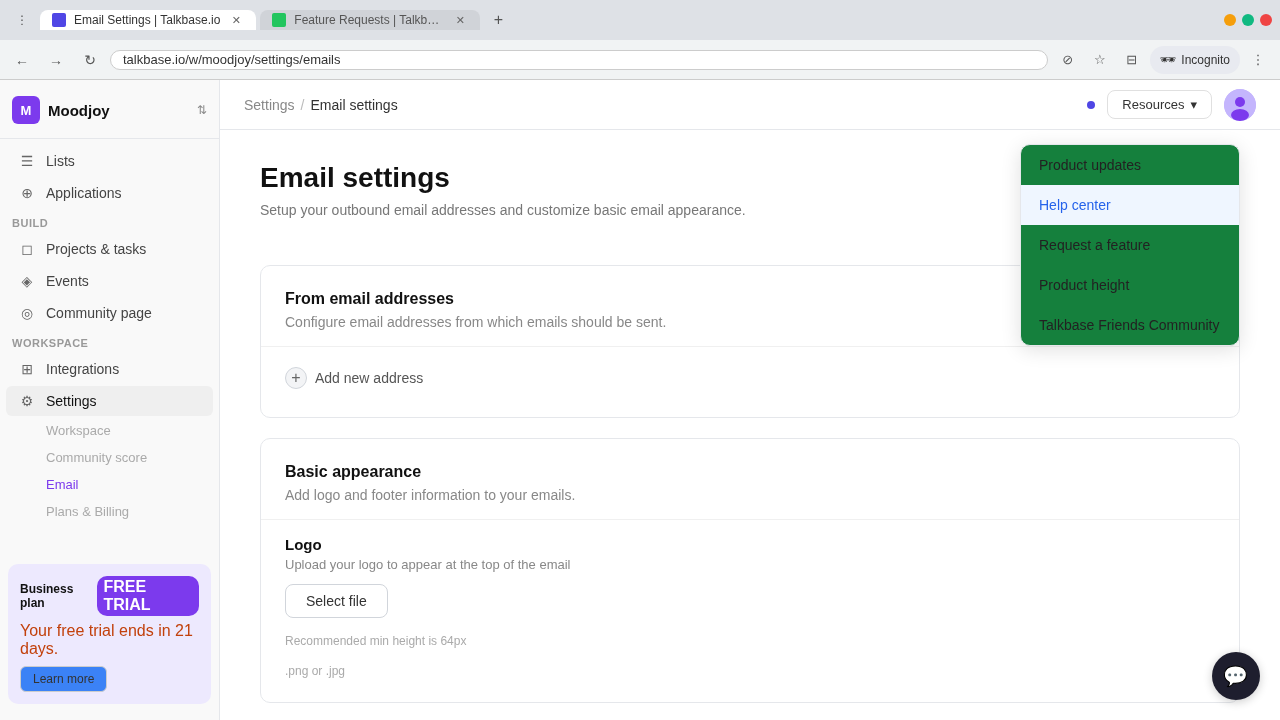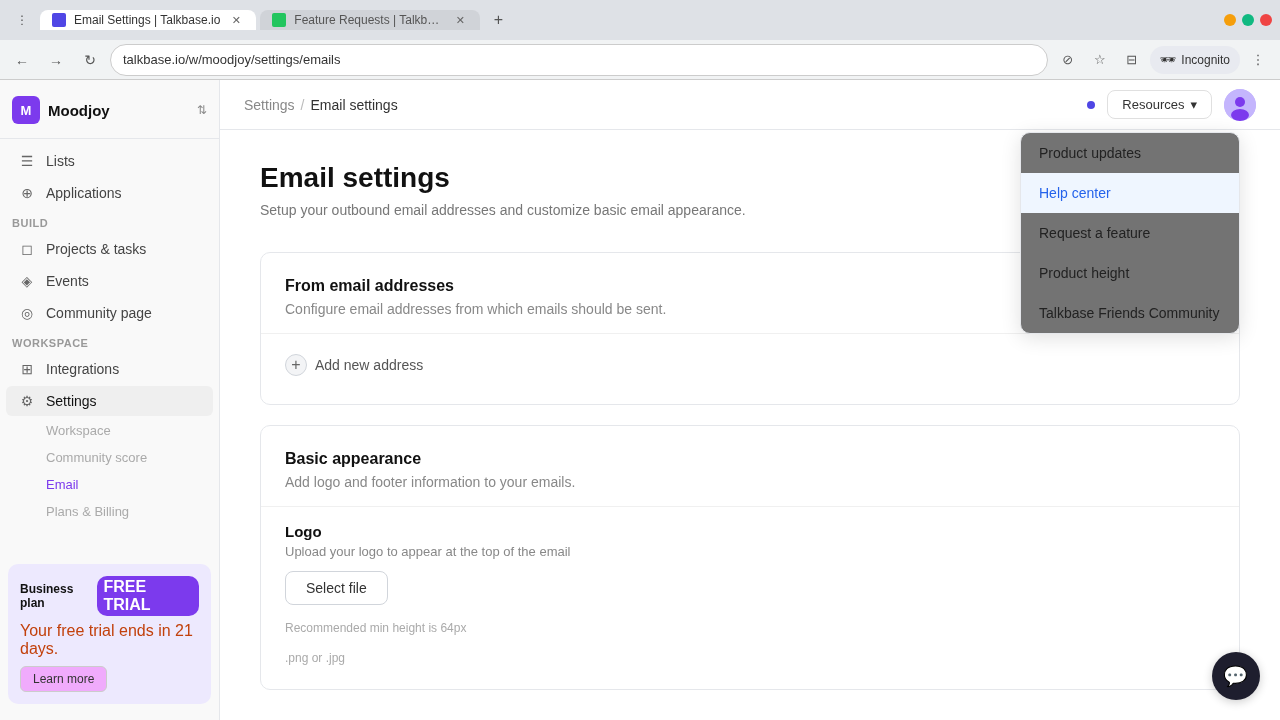--- a/index.html
+++ b/index.html
@@ -9,21 +9,21 @@
     .browser-chrome { background: #dee1e6; width: 1280px; height: 720px; display: flex; flex-direction: column; }
     .browser-titlebar { background: #dee1e6; height: 40px; display: flex; align-items: center; padding: 0 8px; gap: 4px; }
     .browser-tab { background: white; border-radius: 8px 8px 0 0; height: 20px; display: flex; align-items: center; padding: 0 12px; gap: 8px; font-size: 12px; color: #333; min-width: 160px; max-width: 220px; }
     .browser-tab.inactive { background: #d0d3d8; color: #555; }
     .browser-tab .tab-favicon { width: 14px; height: 14px; background: #4f46e5; border-radius: 2px; flex-shrink: 0; }
     .browser-tab .tab-favicon2 { width: 14px; height: 14px; background: #22c55e; border-radius: 2px; flex-shrink: 0; }
     .browser-tab .tab-close { margin-left: auto; width: 16px; height: 16px; display: flex; align-items: center; justify-content: center; border-radius: 50%; color: #666; font-size: 11px; cursor: pointer; }
     .tab-new { width: 28px; height: 28px; display: flex; align-items: center; justify-content: center; border-radius: 50%; cursor: pointer; color: #555; font-size: 16px; }
     .browser-nav { background: #f1f3f4; height: 40px; display: flex; align-items: center; padding: 0 8px; gap: 6px; border-bottom: 1px solid #ccc; }
     .nav-btn { width: 28px; height: 28px; display: flex; align-items: center; justify-content: center; border-radius: 50%; cursor: pointer; color: #555; font-size: 14px; }
-    .address-bar { flex: 1; background: white; border-radius: 20px; height: 32px; display: flex; align-items: center; padding: 0 12px; font-size: 13px; color: #333; border: 1px solid #ccc; }
+    .address-bar { flex: 1; background: white; border-radius: 20px; height: 20px; display: flex; align-items: center; padding: 0 12px; font-size: 13px; color: #333; border: 1px solid #ccc; }
     .nav-actions { display: flex; gap: 4px; align-items: center; }
     .nav-action-btn { width: 28px; height: 28px; display: flex; align-items: center; justify-content: center; border-radius: 50%; cursor: pointer; color: #555; font-size: 13px; }
     .incognito-btn { background: #e8eaf0; border-radius: 14px; padding: 0 10px; height: 28px; display: flex; align-items: center; gap: 5px; font-size: 12px; color: #333; cursor: pointer; }
 
     
     .app-layout { display: flex; flex: 1; background: white; height: calc(720px - 80px); }
 
     
     .sidebar { width: 220px; background: #f9f9f9; border-right: 1px solid #e5e7eb; display: flex; flex-direction: column; padding: 8px 0; overflow-y: auto; flex-shrink: 0; }
     .sidebar-header { display: flex; align-items: center; padding: 8px 12px; gap: 8px; cursor: pointer; }
@@ -38,50 +38,50 @@
     .sidebar-sub-item { display: flex; align-items: center; padding: 5px 12px 5px 40px; cursor: pointer; color: #555; font-size: 13px; border-radius: 6px; margin: 1px 6px; }
     .sidebar-sub-item.active { color: #7c3aed; font-weight: 500; }
     .sidebar-sub-item.muted { color: #aaa; }
 
     
     .business-plan-banner { margin: 8px; background: #ede9fe; border-radius: 10px; padding: 12px; }
     .banner-header { display: flex; align-items: center; justify-content: space-between; margin-bottom: 6px; }
     .banner-title { font-weight: 700; font-size: 12px; color: #111; }
     .banner-badge { background: #7c3aed; color: white; font-size: 16px; font-weight: 600; padding: 2px 6px; border-radius: 10px; }
     .banner-text { font-size: 16px; color: #c2410c; margin-bottom: 8px; }
-    .banner-btn { background: #f0abfc; border: 1px solid #ccc; border-radius: 6px; padding: 5px 12px; font-size: 12px; cursor: pointer; color: #333; font-weight: 500; }
+    .banner-btn { background: #3b82f6; border: 1px solid #ccc; border-radius: 6px; padding: 5px 12px; font-size: 12px; cursor: pointer; color: #333; font-weight: 500; }
 
     
     .main-content { flex: 1; display: flex; flex-direction: column; overflow: hidden; }
     .top-bar { height: 50px; border-bottom: 1px solid #e5e7eb; display: flex; align-items: center; padding: 0 24px; gap: 12px; }
     .breadcrumb { display: flex; align-items: center; gap: 6px; font-size: 14px; color: #888; flex: 1; }
     .breadcrumb-link { color: #888; cursor: pointer; }
     .breadcrumb-sep { color: #bbb; }
     .breadcrumb-current { color: #333; font-weight: 500; }
     .resources-btn { background: white; border: 1px solid #e0e0e0; border-radius: 8px; padding: 6px 14px; font-size: 13px; cursor: pointer; display: flex; align-items: center; gap: 6px; color: #333; font-weight: 500; }
     .online-dot { width: 8px; height: 8px; background: #4f46e5; border-radius: 50%; }
     .avatar { width: 32px; height: 32px; border-radius: 50%; background: #c4b5fd; display: flex; align-items: center; justify-content: center; font-size: 13px; font-weight: 600; color: #5b21b6; overflow: hidden; }
 
     
     .page-body { flex: 1; padding: 32px 40px; overflow-y: auto; }
     .page-title { font-size: 28px; font-weight: 700; color: #111; margin-bottom: 8px; }
-    .page-subtitle { font-size: 14px; color: #777; margin-bottom: 34px; }
+    .page-subtitle { font-size: 14px; color: #777; margin-bottom: 47px; }
     .section-card { background: white; border: 1px solid #e5e7eb; border-radius: 10px; padding: 24px; margin-bottom: 20px; }
     .section-title { font-size: 16px; font-weight: 600; color: #111; margin-bottom: 6px; }
     .section-desc { font-size: 14px; color: #888; margin-bottom: 16px; }
     .add-new-btn { display: flex; align-items: center; gap: 8px; color: #555; font-size: 14px; cursor: pointer; padding: 4px 0; }
     .add-icon { width: 22px; height: 22px; background: #f3f4f6; border: 1px solid #d1d5db; border-radius: 50%; display: flex; align-items: center; justify-content: center; font-size: 16px; color: #666; }
 
     
     .logo-section { margin-top: 8px; }
     .logo-title { font-size: 15px; font-weight: 600; color: #111; margin-bottom: 4px; }
     .logo-desc { font-size: 13px; color: #888; margin-bottom: 12px; }
     .file-upload-btn { border: 1px solid #d1d5db; border-radius: 8px; padding: 8px 20px; font-size: 14px; color: #333; cursor: pointer; display: inline-flex; align-items: center; background: white; }
     .file-hint { font-size: 12px; color: #aaa; margin-top: 16px; }
-    .resources-dropdown { position: absolute; top: 132px; right: 40px; background: #737373; border: 1px solid #e5e7eb; border-radius: 10px; box-shadow: 0 4px 20px rgba(0,0,0,0.12); width: 220px; z-index: 20; overflow: hidden; }
+    .resources-dropdown { position: absolute; top: 144px; right: 40px; background: #15803d; border: 1px solid #e5e7eb; border-radius: 10px; box-shadow: 0 4px 20px rgba(0,0,0,0.12); width: 220px; z-index: 20; overflow: hidden; }
     .dropdown-item { padding: 12px 18px; font-size: 14px; color: #222; cursor: pointer; }
     .dropdown-item.highlighted { background: #eff6ff; color: #2563eb; }
 
     
     .chat-btn { position: fixed; bottom: 20px; right: 20px; width: 48px; height: 48px; background: #1e1e2e; border-radius: 50%; display: flex; align-items: center; justify-content: center; cursor: pointer; box-shadow: 0 2px 10px rgba(0,0,0,0.2); z-index: 100; }
     .chat-btn-icon { color: white; font-size: 20px; }
   </style>
 </head>
 <body>
 

